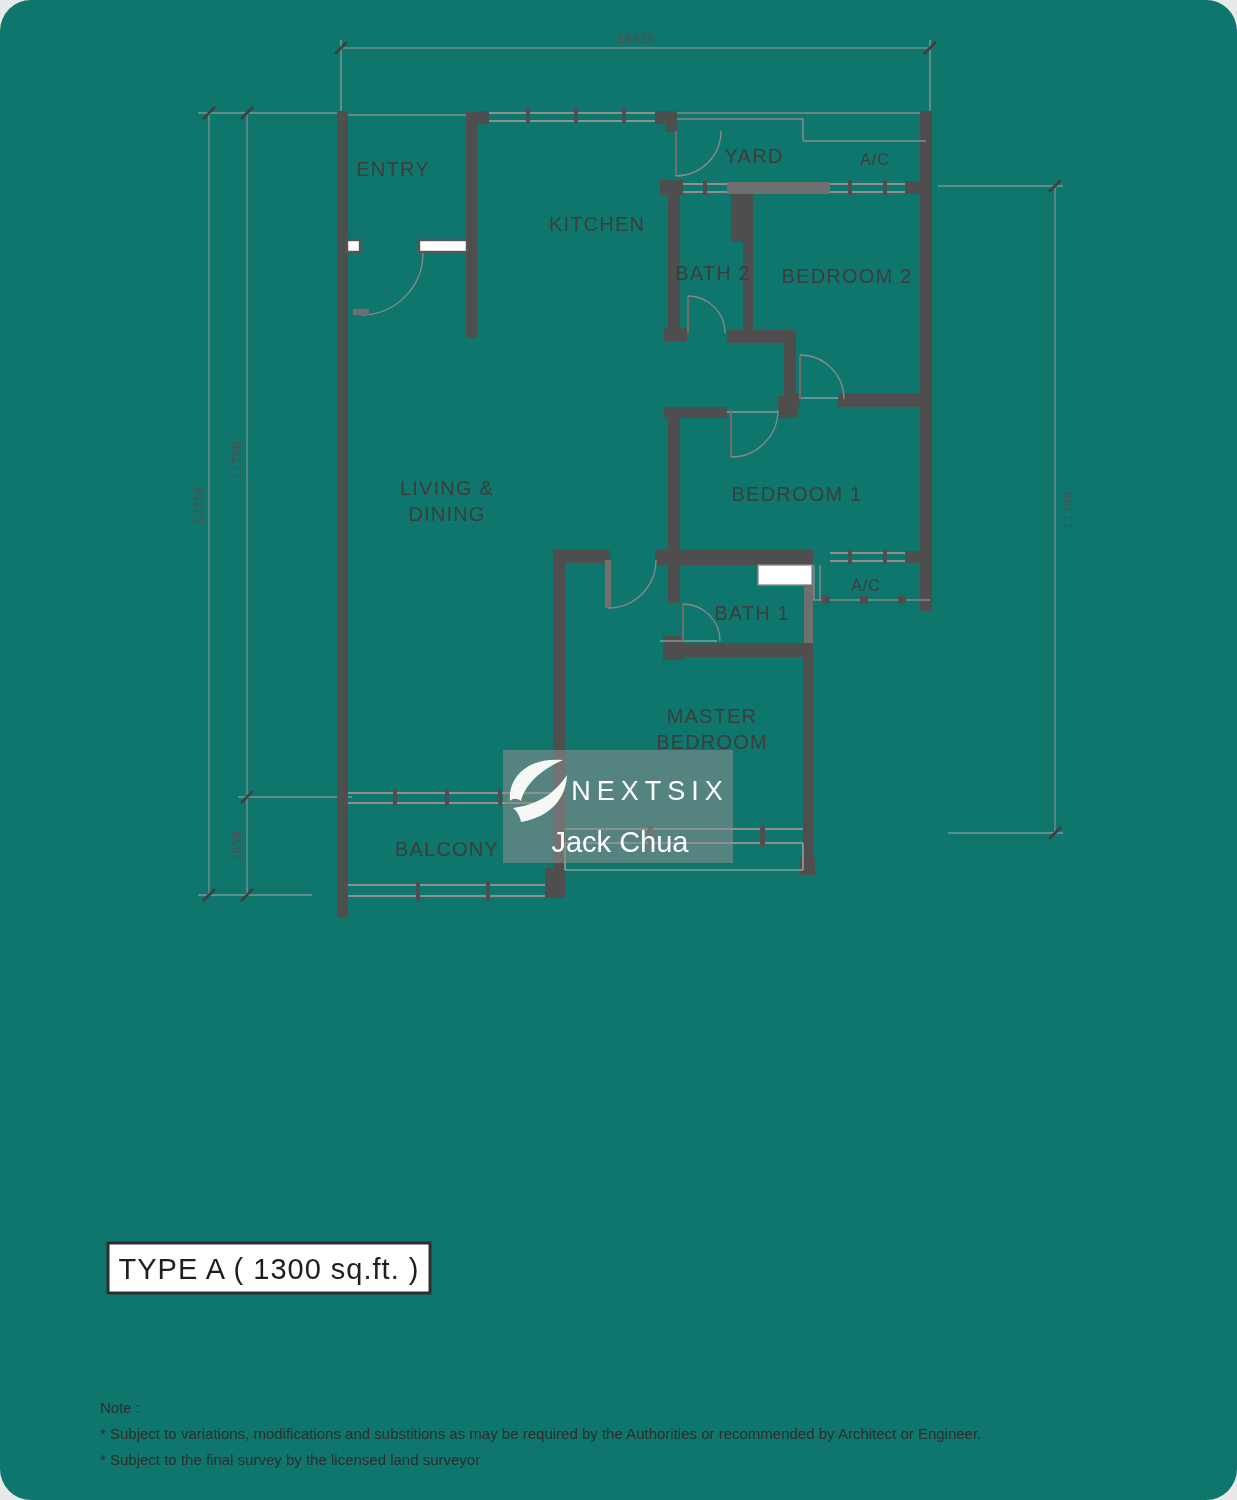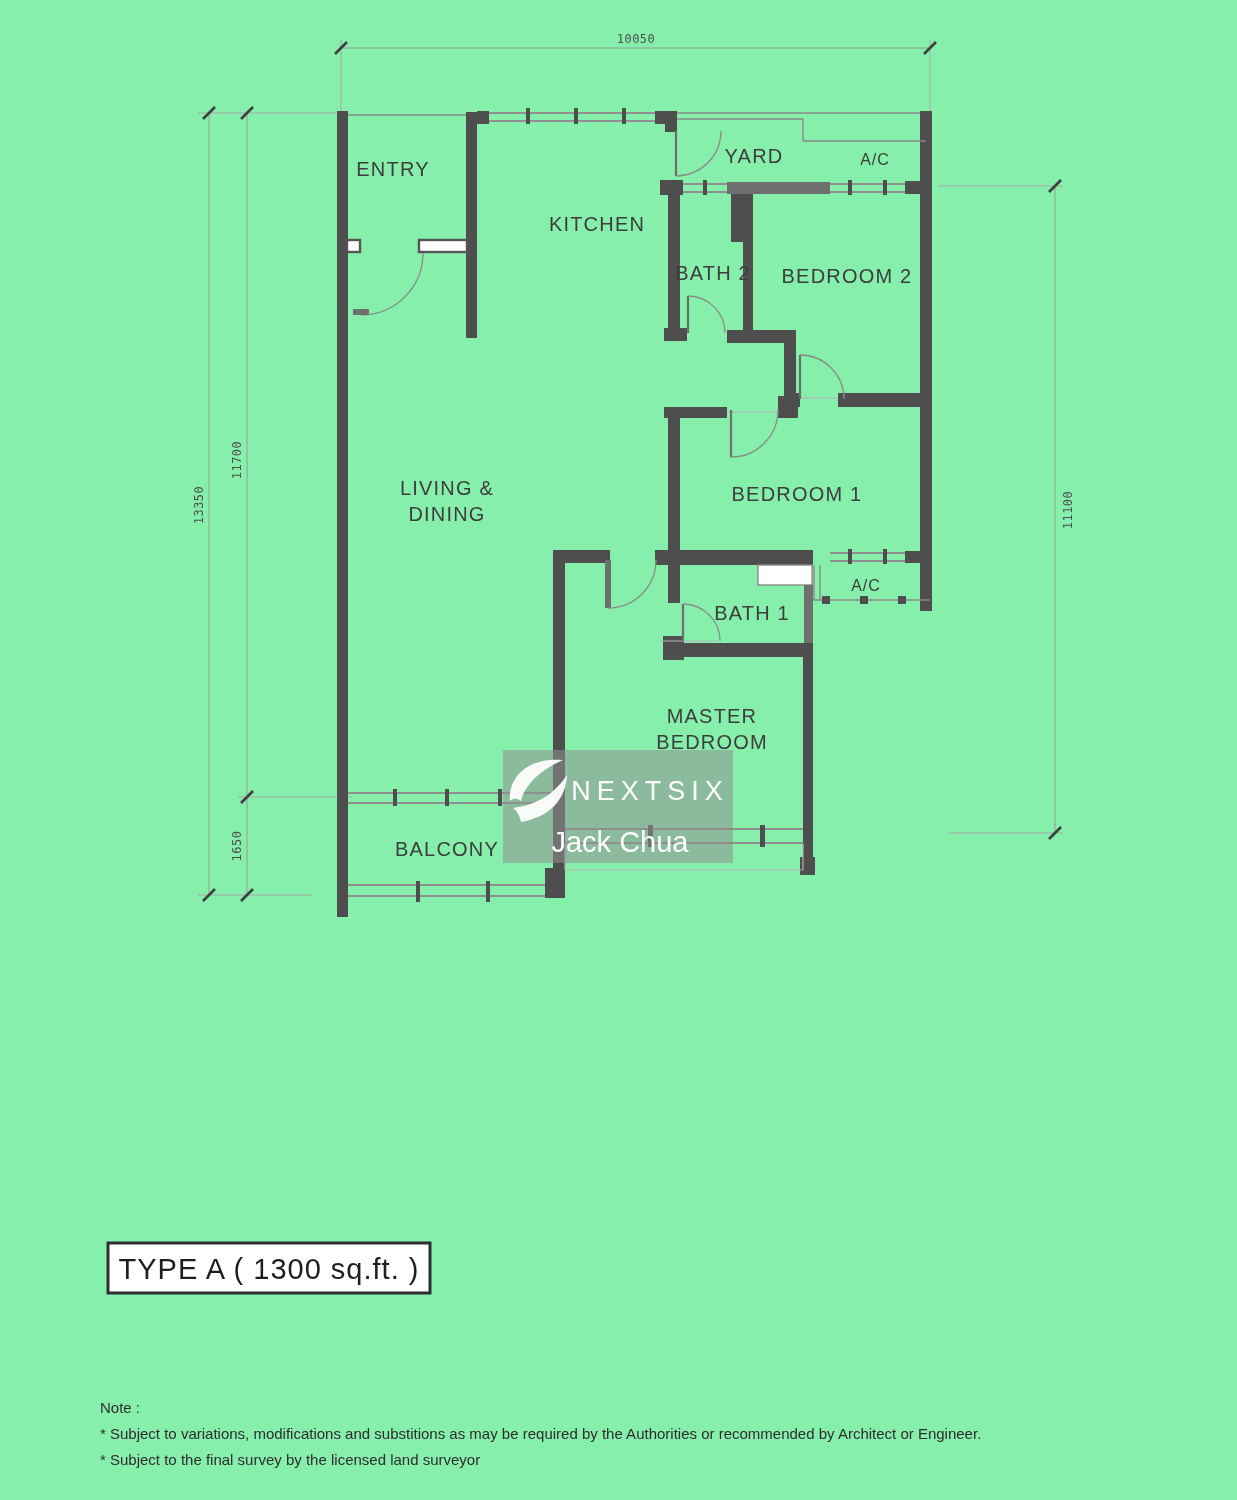--- a/index.html
+++ b/index.html
@@ -1,18 +1,18 @@
 <!DOCTYPE html>
 <html><head>
 <meta charset="utf-8">
 <style>
   html,body{margin:0;padding:0;background:#e9e9e9;}
   .page{
-    position:relative;width:1237px;height:1500px;background:#86efac;
-    font-family:"Liberation Sans", sans-serif;overflow:hidden;
+    position:relative;width:1237px;height:1500px;background:#0f766e;
+    font-family:"Liberation Sans", sans-serif;overflow:hidden;border-radius:31px;
   }
   svg text{font-family:"Liberation Sans", sans-serif;}
   .room-label{fill:#3d3d3d;font-size:20px;letter-spacing:1.2px;}
   .room-label-sm{fill:#3d3d3d;font-size:16px;letter-spacing:1px;}
   .dim-label{font-family:"DejaVu Sans Mono", monospace;font-size:12px;fill:#4f4f4f;letter-spacing:.5px;}
   .wm-brand{fill:#ffffff;font-size:27px;letter-spacing:6px;font-weight:400;}
   .wm-agent{fill:#ffffff;font-size:29px;font-weight:400;}
   .title-text{fill:#1e1e1e;font-size:29px;letter-spacing:1px;}
   .note-text{fill:#2d2d2d;font-size:15px;}
   .wall{fill:#4e4e4e;}

